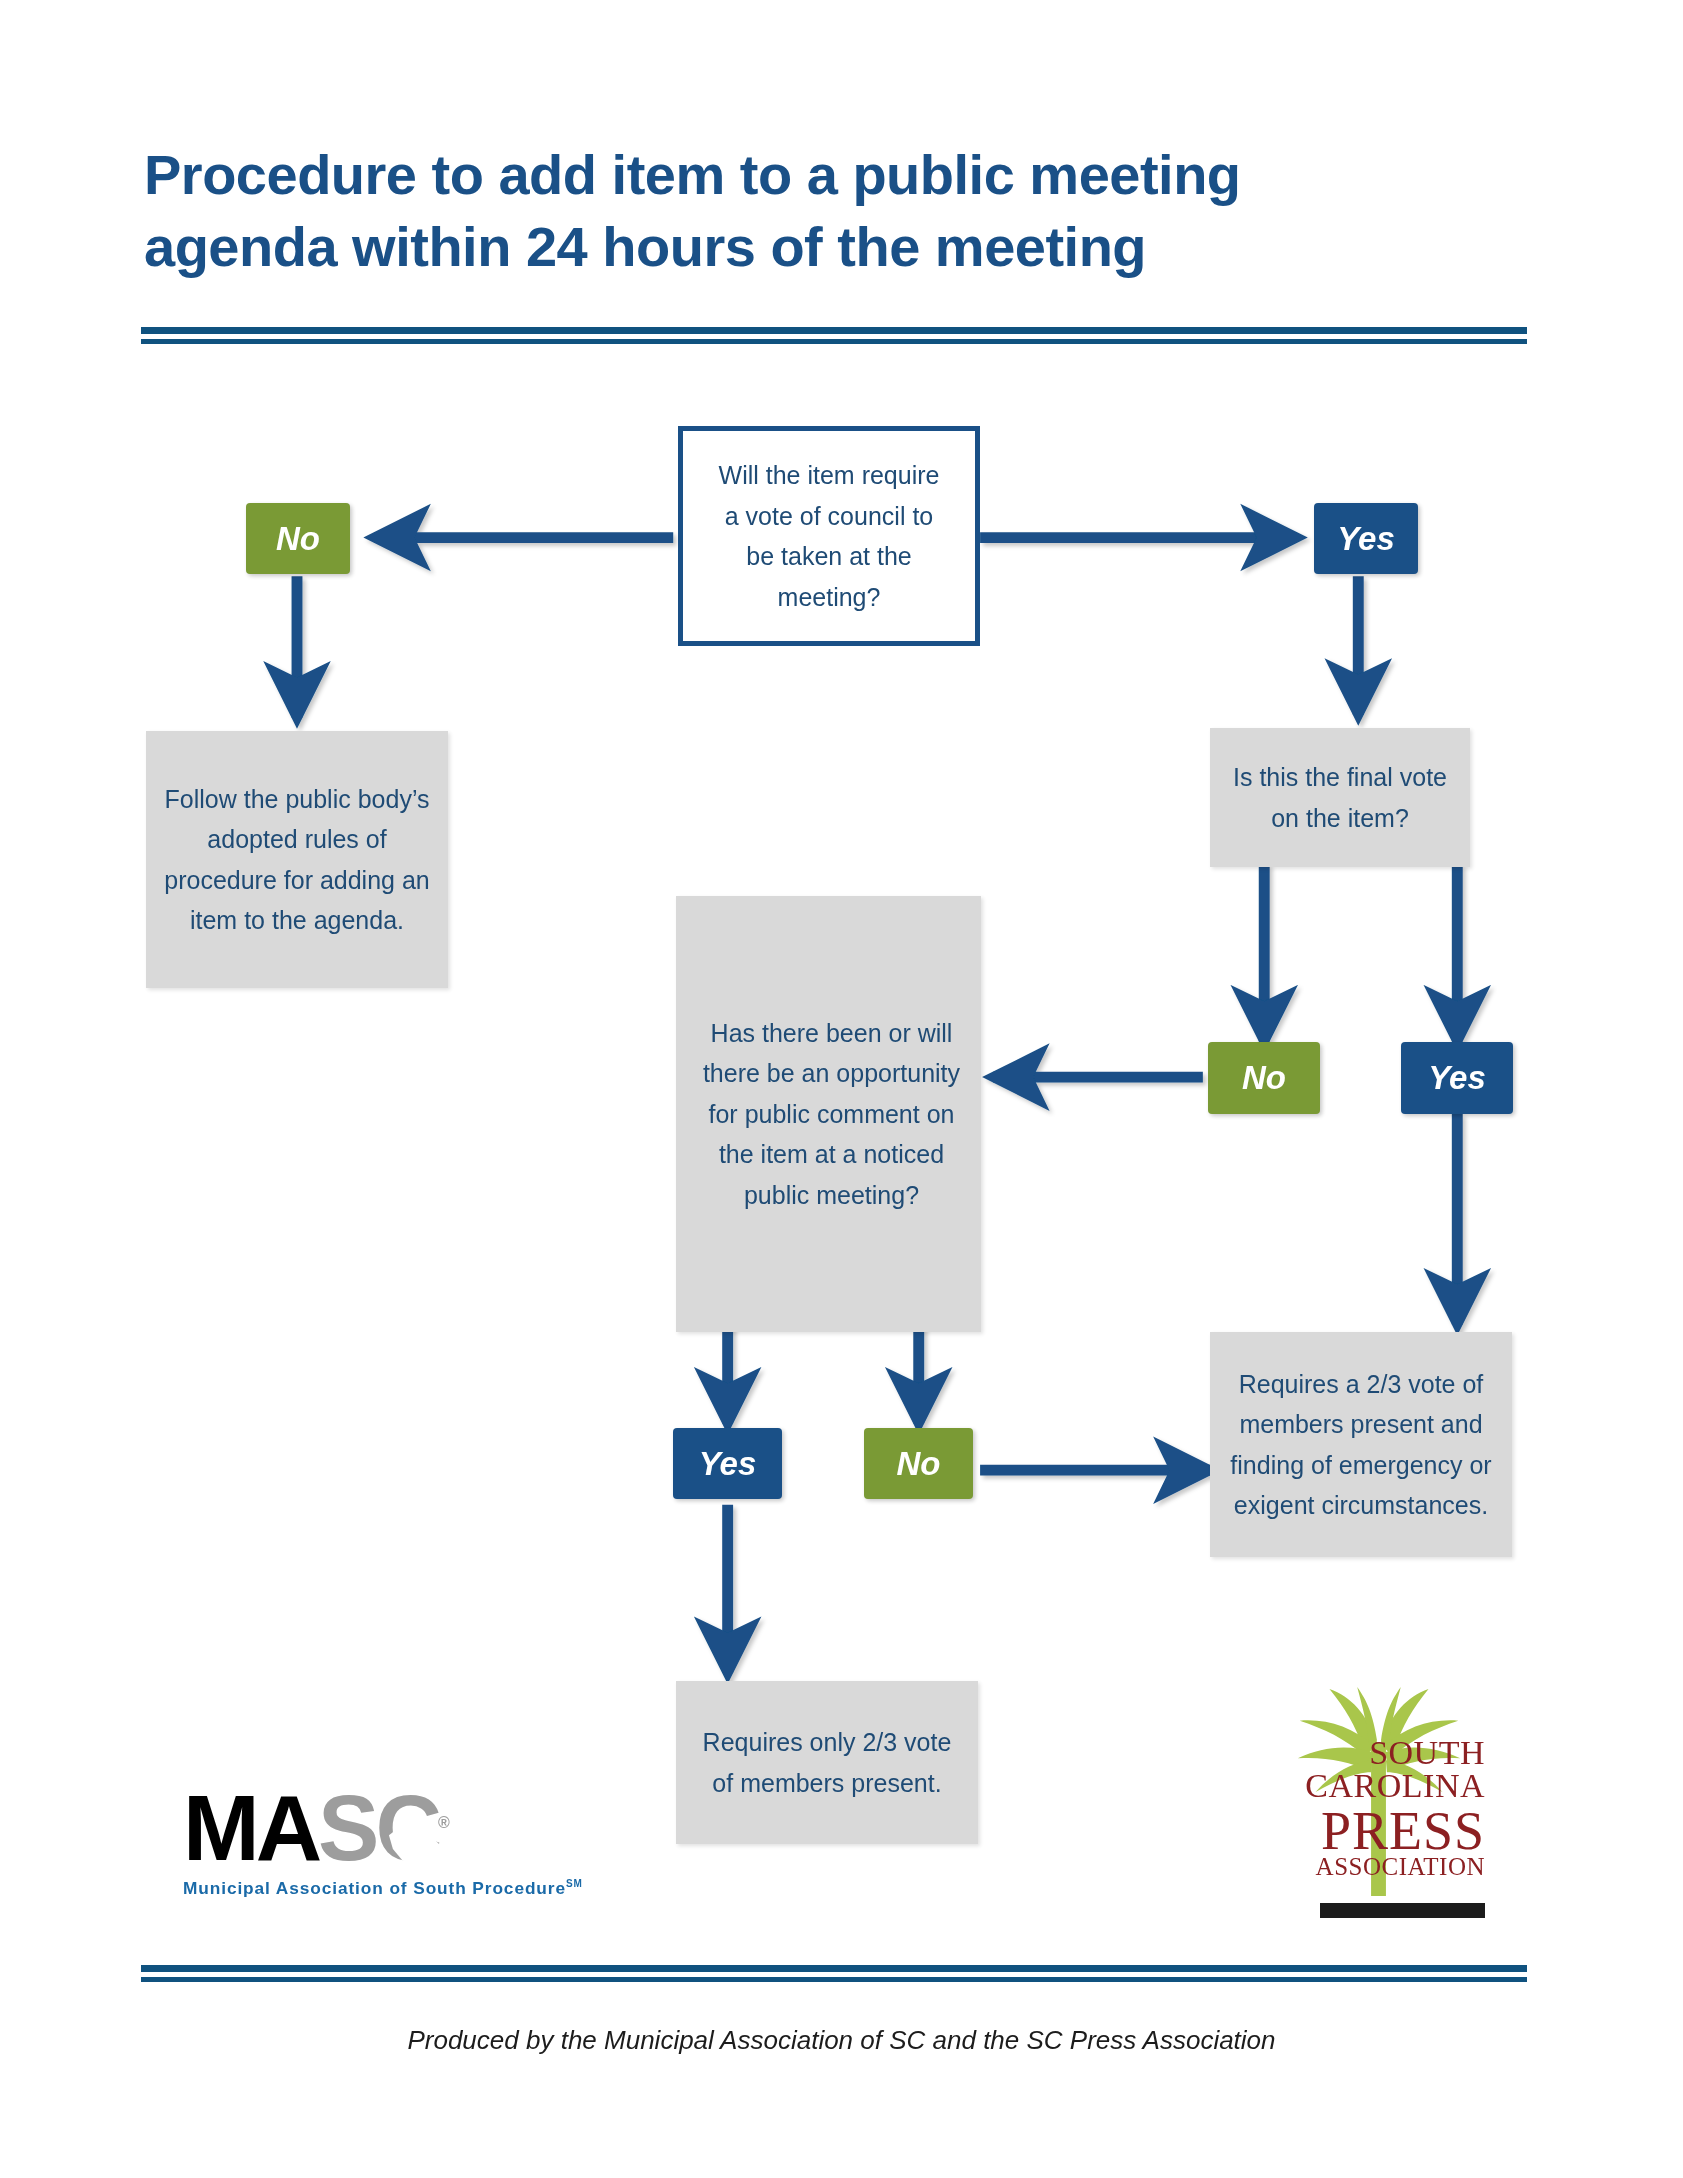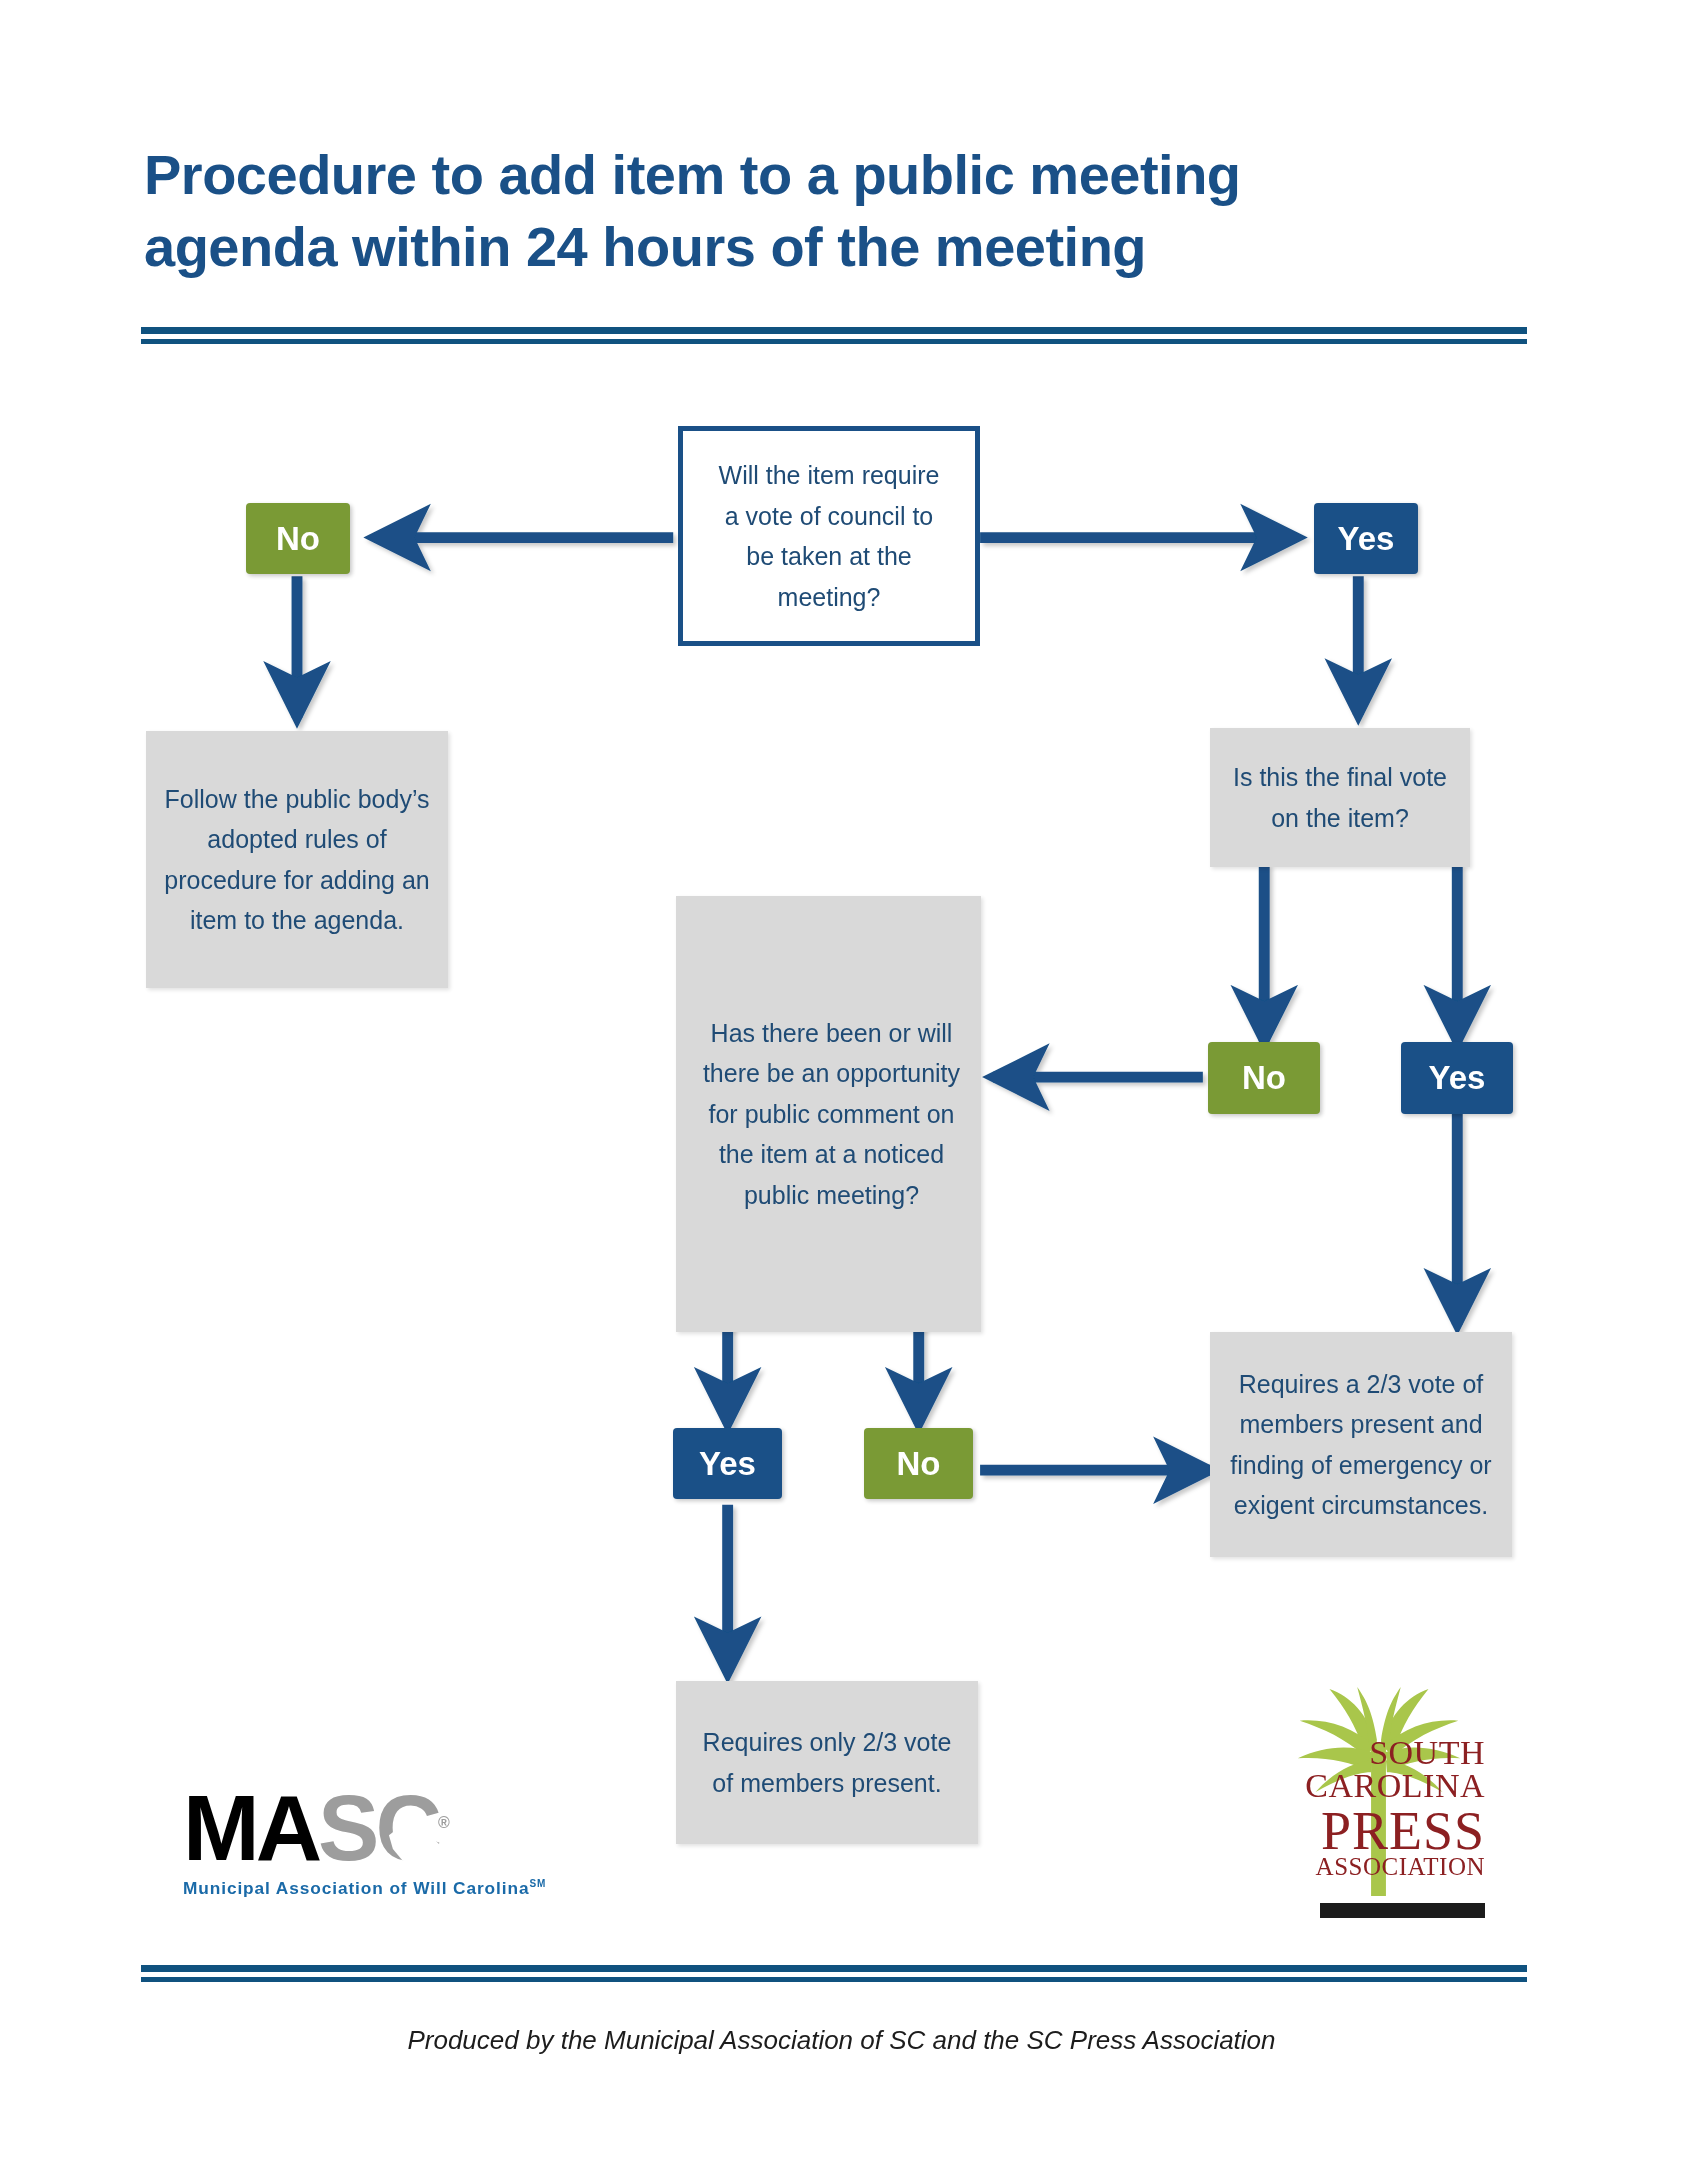--- a/index.html
+++ b/index.html
@@ -89,20 +89,21 @@
     box-shadow: 2px 2px 4px rgba(0,0,0,0.12);
   }
 
   
   .badge {
     color: #ffffff;
     font-size: 33px;
     font-weight: bold;
     border-radius: 4px;
     box-shadow: 2px 2px 4px rgba(0,0,0,0.22);
+    font-style: italic;
   }
   .badge-yes { background: #1a5087; justify-content: center; }
   .badge-no  { background: #7a9a35; }
 
   
   #arrows {
     position: absolute;
     left: 0; top: 0;
     width: 1683px; height: 2178px;
     pointer-events: none;
@@ -288,21 +289,21 @@
 
   <div class="node grey-box" style="left:676px; top:1681px; width:302px; height:163px;">
     <span>Requires only 2/3 vote of members present.</span>
   </div>
 
   <div class="masc-logo">
     <div class="masc-letters">
       <span class="masc-ma">MA</span><span class="masc-sc">SC</span><span class="masc-reg">®</span>
     </div>
     <div class="masc-tag">
-      <span>Municipal Association of Will Carolina</span><span class="masc-sm">SM</span>
+      <span>Municipal Association of South Procedure</span><span class="masc-sm">SM</span>
     </div>
 
     <svg style="position:absolute; left:204px; top:37px; width:55px; height:48px;" viewBox="0 0 56 48">
       <path d="M2,16 L20,2 L30,6 L42,14 L54,26 L46,38 L32,46 L16,42 L6,30 Z" fill="#ffffff"></path>
     </svg>
   </div>
 
   <div class="scpa-logo">
     <svg class="scpa-palm" viewBox="0 0 215 215">
       <g fill="#a9c64b">

